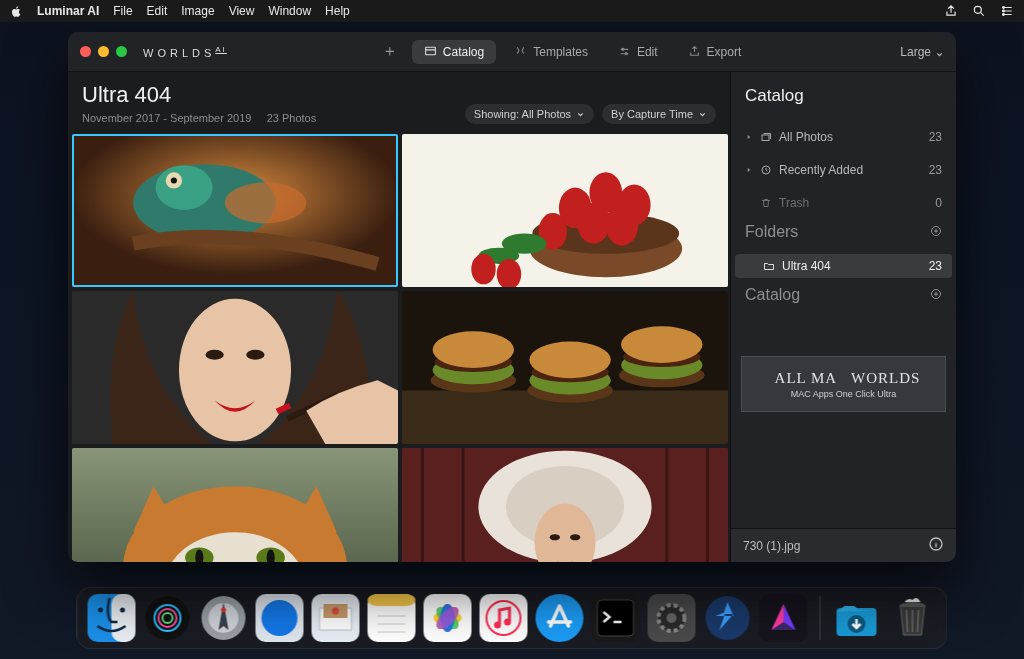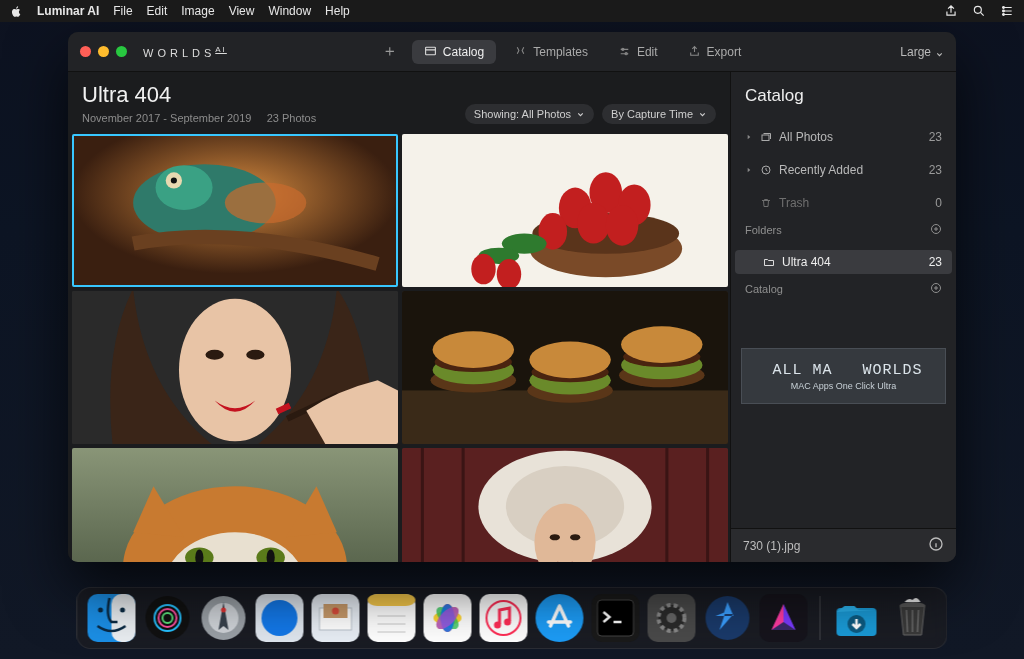--- a/index.html
+++ b/index.html
@@ -94,31 +94,31 @@
 .sidebar { width: 226px; background:#222326; border-left:1px solid #111; display:flex; flex-direction:column; }
 .sidebar h2 { font-size:17px; font-weight:500; color:#eee; padding:14px 14px 10px; }
 .side-list { padding: 0 4px; font-size:12px; }
 .side-row { display:flex; align-items:center; gap:7px; padding:5px 10px; color:#b9b9b9; border-radius:4px;margin-top:9px; }
 .side-row .count { margin-left:auto; color:#9a9a9a; }
 .side-row svg { width:12px;height:12px; flex-shrink:0; }
 .side-row .disclosure { width:8px; }
 .side-row.selected { background:#3a3b3f; color:#eee; }
 .side-row.selected .count { color:#eee; }
 .side-row.indent { padding-left: 28px; }
-.side-section { display:flex; align-items:center; padding:8px 10px 4px; color:#8f8f8f; font-size:11px; }
+.side-section { display:flex; align-items:center; padding:8px 10px 4px; color:#8f8f8f; font-size:16px; }
 .side-section .add { margin-left:auto; color:#8f8f8f; }
 
 .watermark {
   margin: 48px 10px 0; height: 56px;
   background: rgba(90,100,110,.35);
   border:1px solid rgba(120,130,140,.3);
   display:flex; flex-direction:column; align-items:center; justify-content:center;
   color:#dbe4ea;
 }
-.watermark .l1 { font-family: Liberation Mono, monospace; letter-spacing:1px; font-size:15px;margin-left:8px; }
+.watermark .l1 { font-family: Liberation Serif, serif; letter-spacing:1px; font-size:15px;margin-left:8px; }
 .watermark .l2 { font-size:9px; color:#c7d0d6; margin-top:2px; }
 
 .footer-file {
   margin-top:auto; height:34px; border-top:1px solid #111;
   display:flex; align-items:center; padding:0 12px;
   background:#2a2b2e; font-size:12px; color:#bdbdbd;
 }
 .footer-file .info { margin-left:auto; }
 
 

